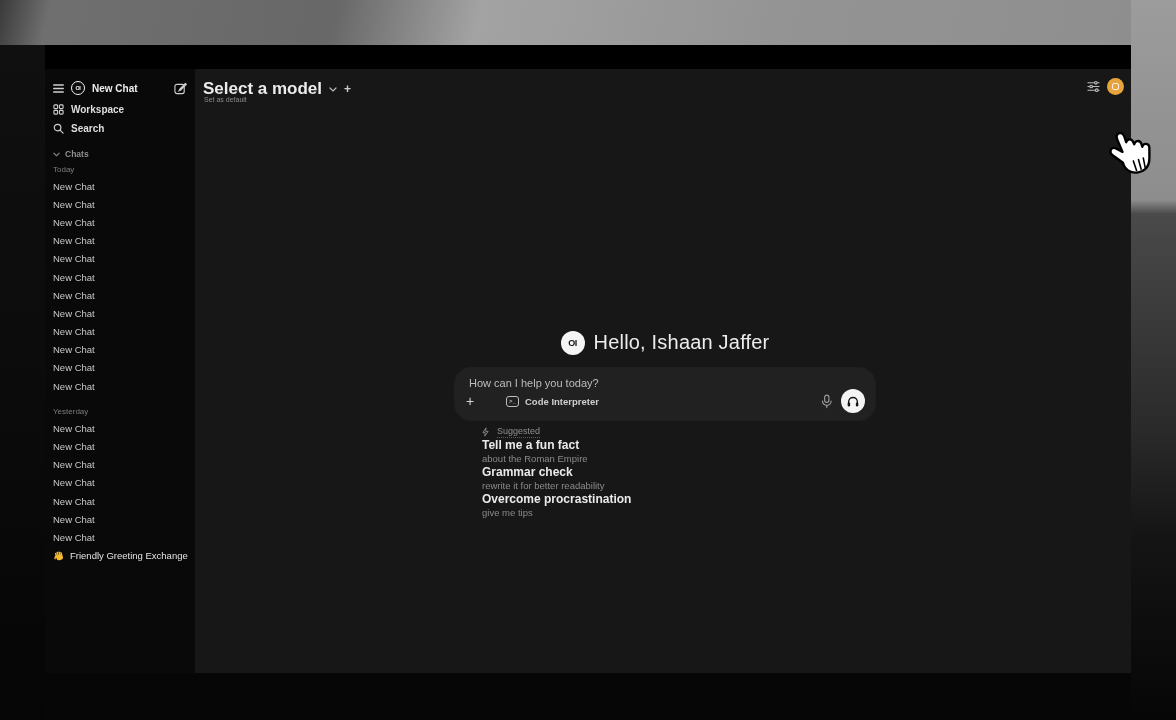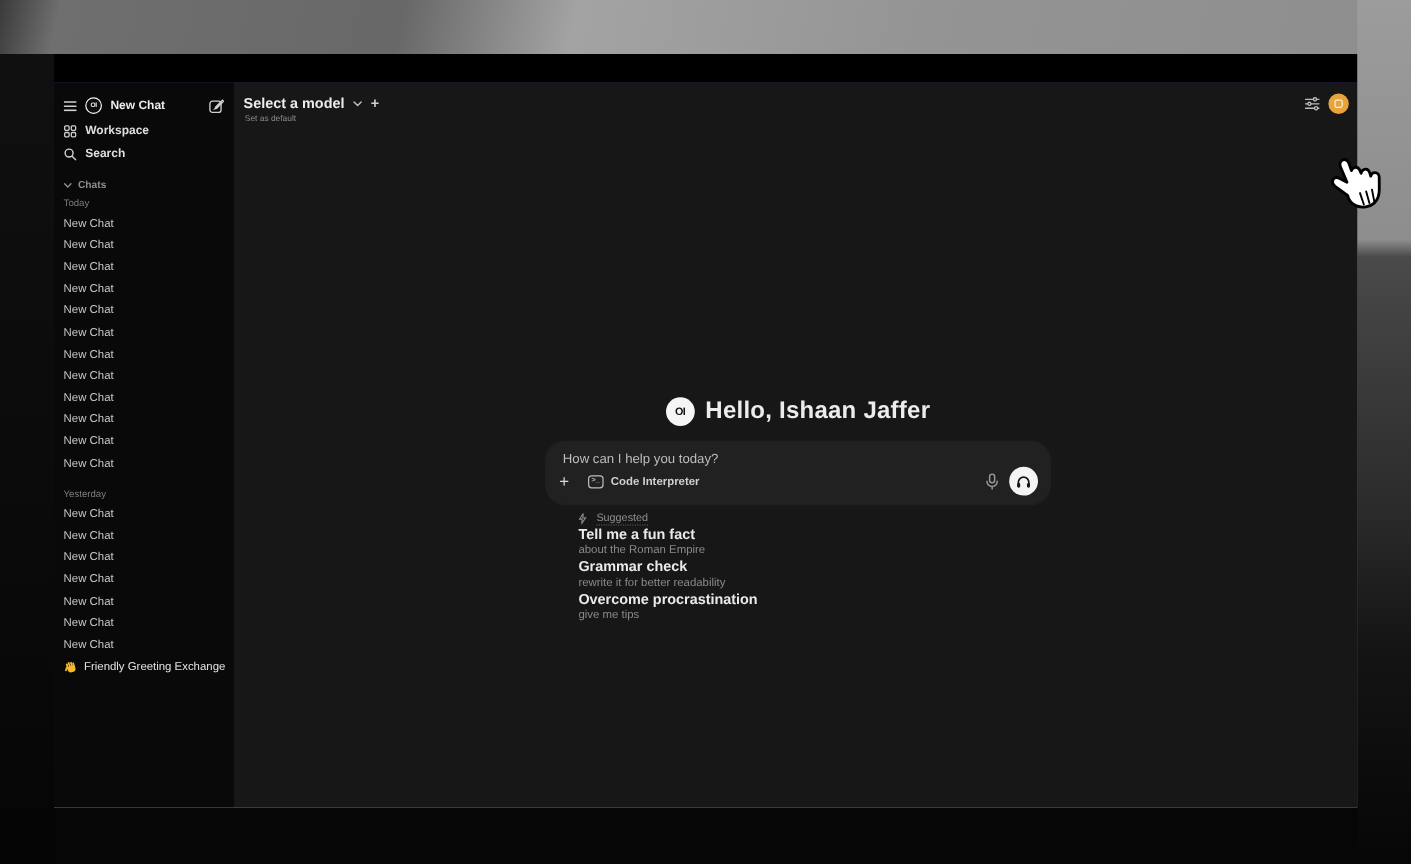--- a/index.html
+++ b/index.html
@@ -29,40 +29,40 @@
   .sb-section { display:flex; align-items:center; gap:5px; font-size:8.5px; font-weight:bold; color:#8f8f8f; margin-top:8px; height:16px; cursor:pointer; }
   .sb-group-label { font-size:8px; color:#7d7d7d; height:15px; display:flex; align-items:center; }
   .chat-item { font-size:9.5px; color:#c9c9c9; height:18.2px; display:flex; align-items:center; cursor:pointer; white-space:nowrap; }
   .named-chat { font-size:9.5px; color:#e3e3e3; height:18px; display:flex; align-items:center; gap:5px; cursor:pointer; white-space:nowrap; }
   .yesterday-label { margin-top:9px; }
   .icon { display:inline-flex; align-items:center; justify-content:center; flex:0 0 auto; }
 
   .main { position:absolute; left:150px; top:24px; width:936px; height:604px; background:#171717; }
 
   .model-row { position:absolute; left:8px; top:10px; display:flex; align-items:center; gap:7px; cursor:pointer; }
-  .model-name { font-size:12px; font-weight:bold; color:#ececec; }
+  .model-name { font-size:17px; font-weight:bold; color:#ececec; }
   .model-plus { color:#cfcfcf; font-size:12px; font-weight:bold; cursor:pointer; }
   .set-default { position:absolute; left:9px; top:27px; font-size:7px; color:#8a8a8a; cursor:pointer; }
 
   .top-right { position:absolute; right:7px; top:9px; display:flex; align-items:center; gap:7px; }
   .avatar { width:17px; height:17px; border-radius:50%; background:#E8A33D; display:flex; align-items:center; justify-content:center; cursor:pointer; }
   .avatar-glyph { width:7px; height:7px; border:1px solid rgba(255,255,255,.85); border-radius:2px; }
 
   .center-col { position:absolute; left:260px; top:261px; width:420px; }
   .greeting-row { display:flex; align-items:center; justify-content:center; gap:9px; height:25px; }
   .greet-logo { width:24px; height:24px; border-radius:50%; background:#f5f5f5; color:#111;
     font-size:9px; font-weight:bold; display:flex; align-items:center; justify-content:center; letter-spacing:-.5px; }
-  .greet-text { font-size:20px; font-weight:700; color:#ececec; letter-spacing:.2px; }
+  .greet-text { font-size:20px; font-weight:400; color:#ececec; letter-spacing:.2px; }
 
   .composer { position:relative; margin-top:13px; height:52px; background:#212121; border-radius:16px;
     box-shadow:0 0 0 1px rgba(255,255,255,.035); cursor:text; }
   .composer-ph { position:absolute; left:14px; top:9px; font-size:11px; color:#bdbdbd; }
   .composer-controls { position:absolute; left:11px; right:10px; bottom:7px; height:24px; display:flex; align-items:center; }
   .plus-btn { font-size:14px; color:#d6d6d6; width:16px; cursor:pointer; line-height:1; }
-  .ci-chip { display:flex; align-items:center; gap:6px; margin-left:8px; cursor:pointer;justify-content:flex-end; }
+  .ci-chip { display:flex; align-items:center; gap:6px; margin-left:24px; cursor:pointer;justify-content:flex-end; }
   .ci-icon { width:13px; height:11px; border:1.2px solid #bdbdbd; border-radius:3px; color:#bdbdbd;
     font-size:6px; font-weight:bold; display:flex; align-items:center; justify-content:flex-start; padding-left:2px; }
   .ci-label { font-size:9.5px; font-weight:600; color:#cfcfcf; }
   .spacer { flex:1 1 auto; }
   .mic-btn { cursor:pointer; margin-right:9px; display:flex; }
   .call-btn { width:24px; height:24px; border-radius:50%; background:#f4f4f4; display:flex; align-items:center; justify-content:center; cursor:pointer; }
 
   .suggested { margin-top:6px; padding-left:27px; }
   .suggested-label-row { display:flex; align-items:center; gap:8px; height:12px; }
   .suggested-label { font-size:9px; color:#8f8f8f; border-bottom:1px dotted #5c5c5c; padding-bottom:1px; }

